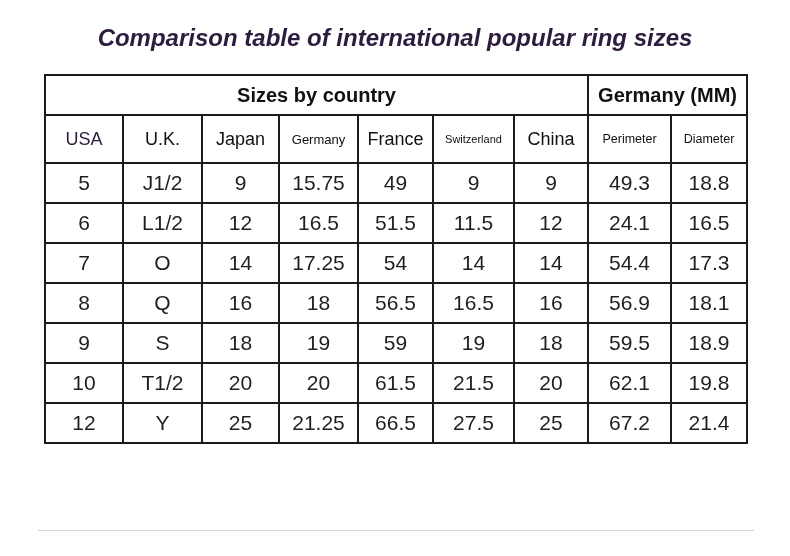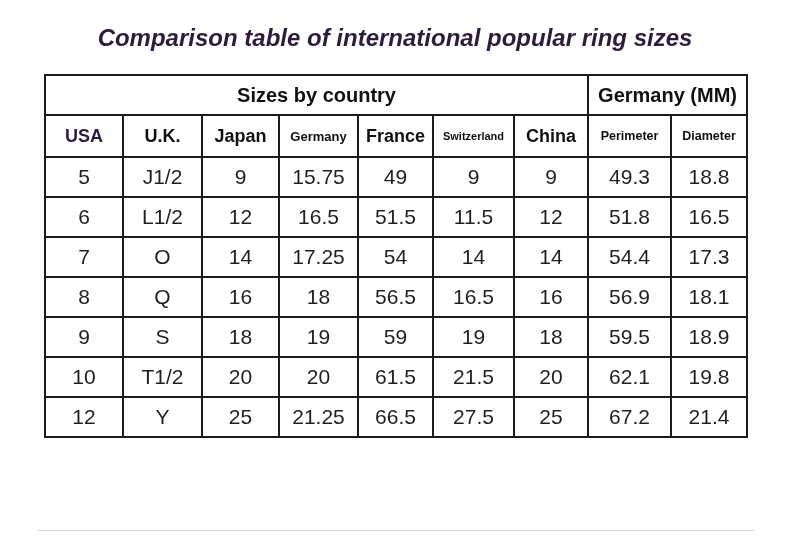--- a/index.html
+++ b/index.html
@@ -39,21 +39,21 @@
     background: #ffffff;
     overflow: hidden;
     white-space: nowrap;
   }
   tr.group-row th {
     height: 40px;
     font-size: 20px;
     font-weight: 700;
     color: var(--head-color, #111111);
   }
-  tr.colhead-row th { height: 42px; font-weight: 700; color: var(--head-color, #111111); margin-top: 40px; }
+  tr.colhead-row th { height: 48px; font-weight: 400; color: var(--head-color, #111111); margin-top: 40px; }
   tr.colhead-row th.h-lg { font-size: 18px; }
   tr.colhead-row th.h-md { font-size: 13px; }
   tr.colhead-row th.h-sm { font-size: 12.5px; }
   tr.colhead-row th.h-xs { font-size: 11px; }
   tr.colhead-row th.c-purple { color: var(--title-color, #2e1c3e); }
   tbody td {
     height: 40px;
     font-size: 21px;
     font-weight: 400;
     color: var(--text-color, #1f1f1f);
@@ -115,21 +115,21 @@
           <td>18.8</td>
         </tr>
         <tr>
           <td>6</td>
           <td>L1/2</td>
           <td>12</td>
           <td>16.5</td>
           <td>51.5</td>
           <td>11.5</td>
           <td>12</td>
-          <td>51.8</td>
+          <td>24.1</td>
           <td>16.5</td>
         </tr>
         <tr>
           <td>7</td>
           <td>O</td>
           <td>14</td>
           <td>17.25</td>
           <td>54</td>
           <td>14</td>
           <td>14</td>

